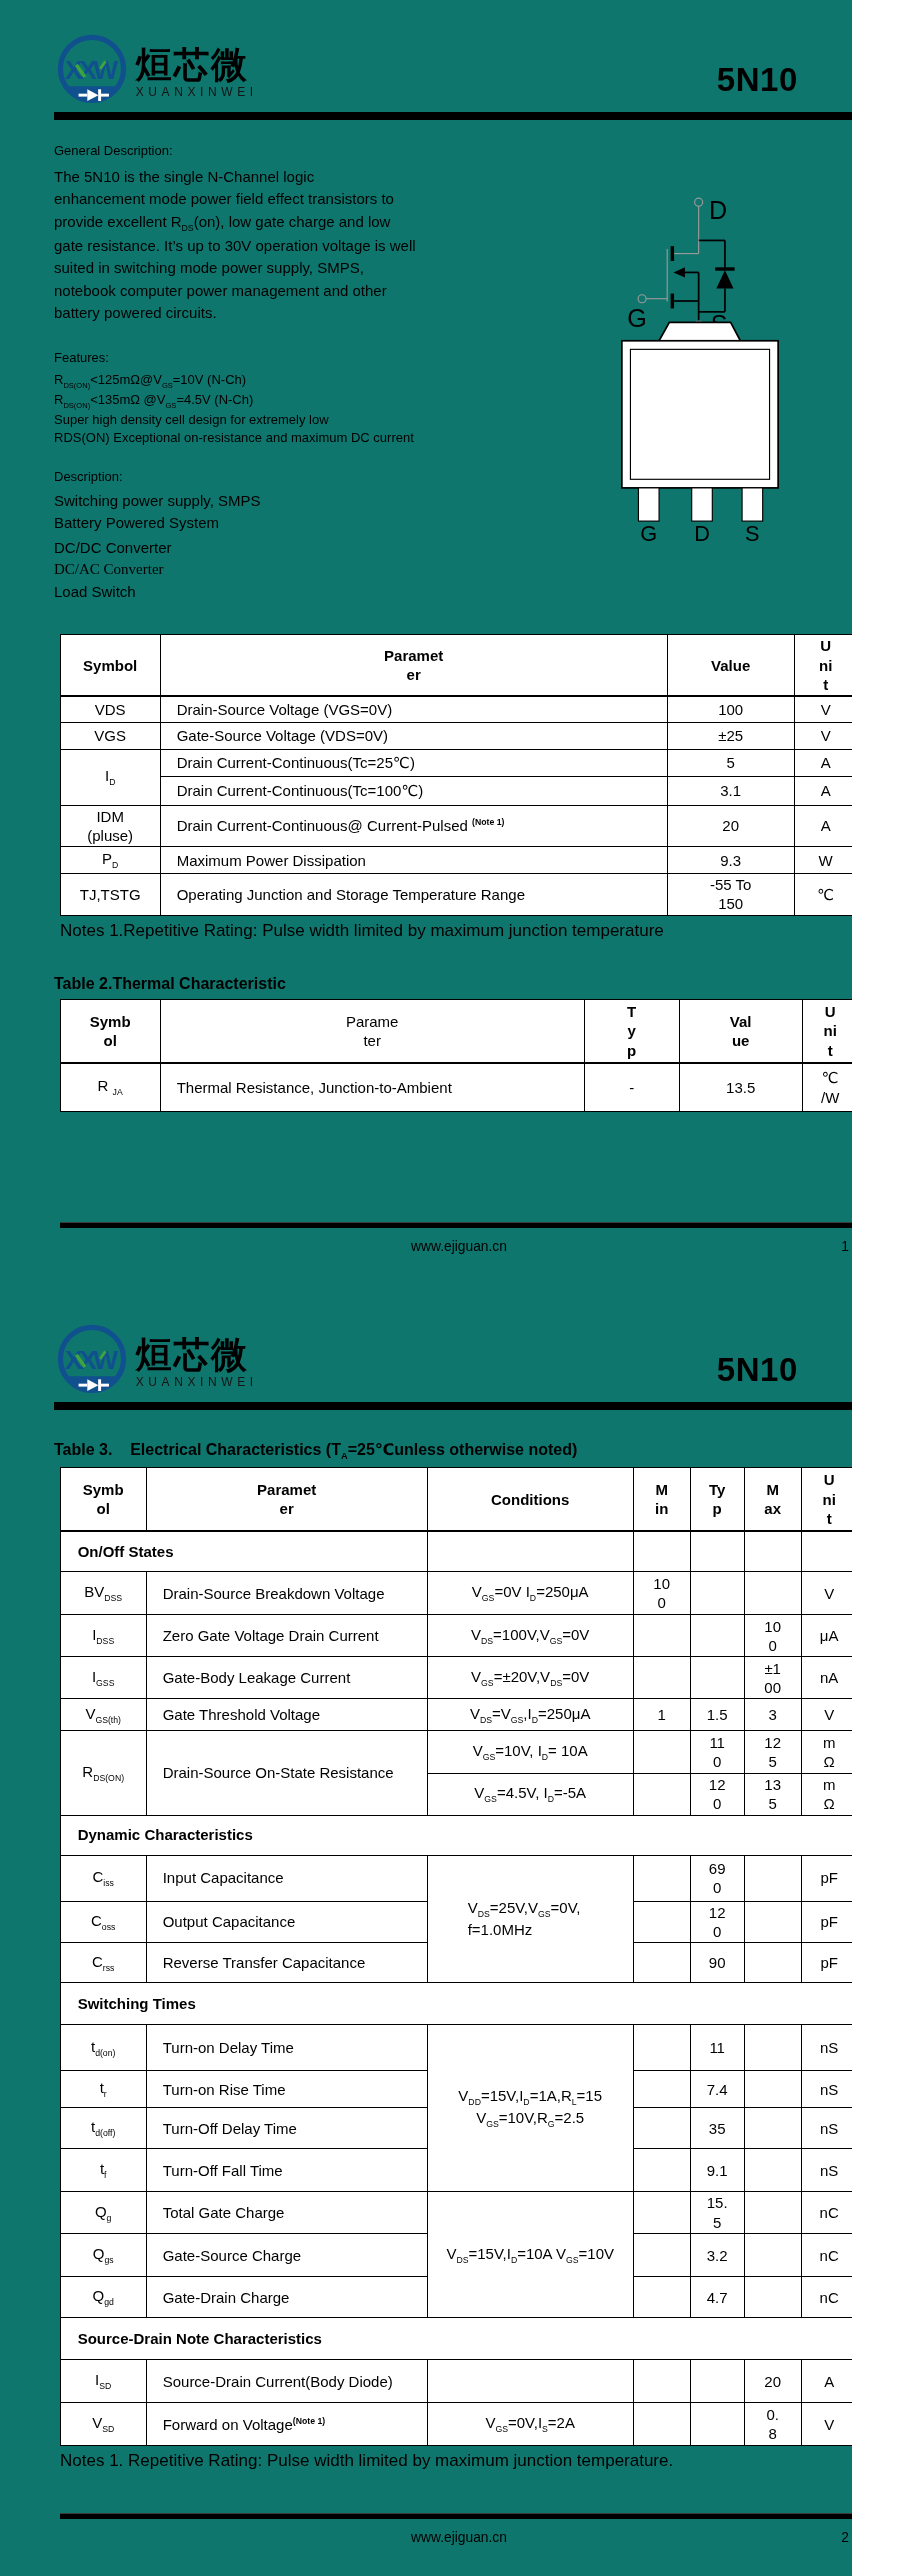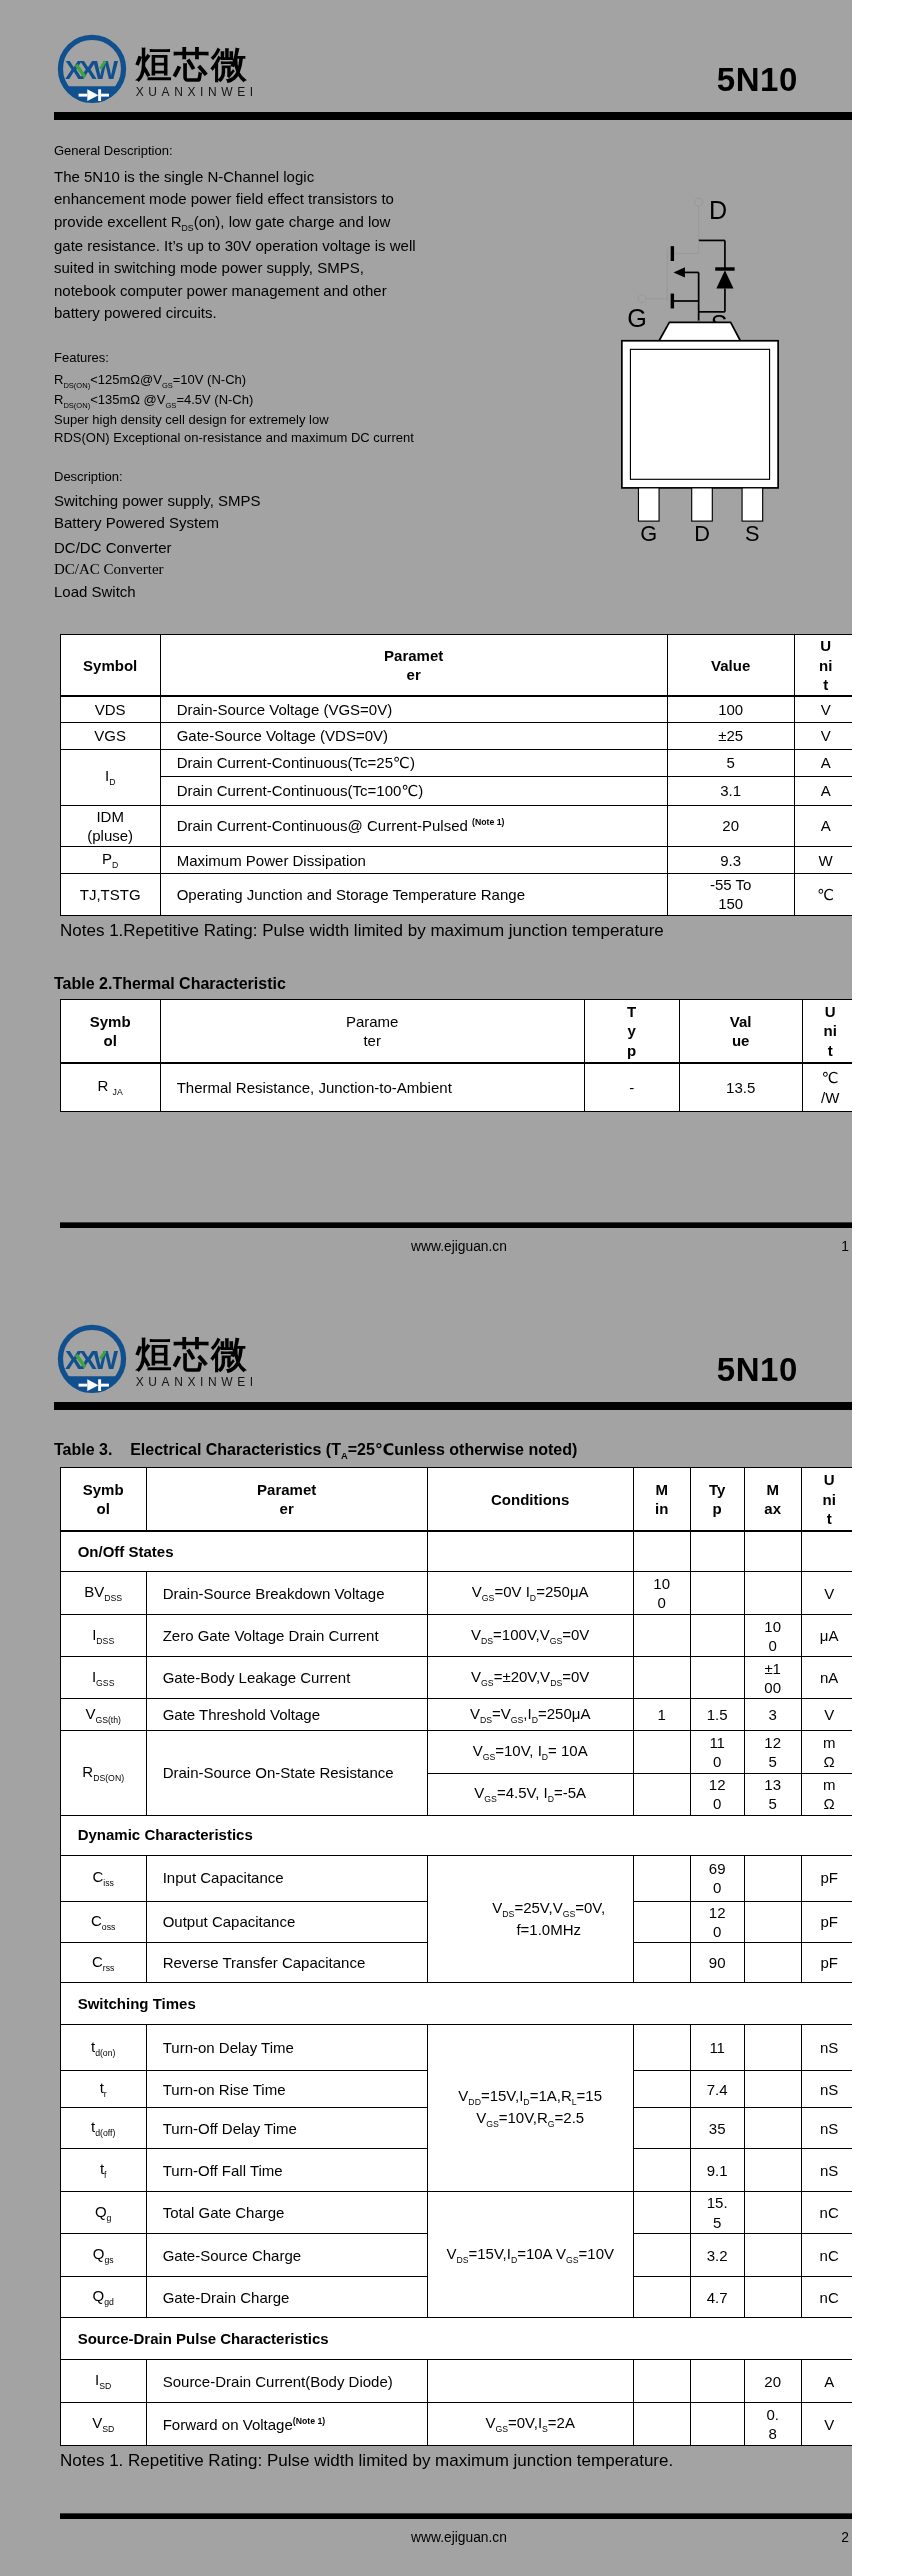--- a/index.html
+++ b/index.html
@@ -1,18 +1,18 @@
 <!DOCTYPE html>
 <html style="font-size:9.2px"><head>
 <meta charset="utf-8">
 <style>
   *{margin:0;padding:0;box-sizing:border-box}
   html,body{background:#fff}
   body{width:912px;color:#000;font-family:"Liberation Sans","DejaVu Sans",sans-serif}
-  .page{position:relative;width:852px;background:#a3a3a3;overflow:hidden}
+  .page{position:relative;width:852px;background:#0f766e;overflow:hidden}
   #page1{height:1290px}
   #page2{height:1286px}
 
   
   .hdr-logo{position:absolute;left:54px;top:32px;display:flex;align-items:flex-start}
   .brandtxt{margin-left:5.7px;padding-top:13.8px}
   .cn{font-size:36px;font-weight:700;letter-spacing:1.7px;line-height:1.05}
   .en{font-size:12px;letter-spacing:4.6px;margin-top:1.7px;color:#141414;font-weight:500}
   .part{position:absolute;right:54px;top:61px;font-size:33px;font-weight:700;letter-spacing:0.6px}
   .hrule{position:absolute;left:54px;width:804px;height:7.5px;background:#000;top:112px}
@@ -31,21 +31,21 @@
 
   
   .tblock{position:absolute;left:54px}
   .cap{font-weight:700;font-size:16px;white-space:pre-wrap}
   .tblock table{margin-left:5.7px;margin-top:6.3px}
   table{border-collapse:collapse;table-layout:fixed;width:798px;background:#fff}
   td,th{border:1.1px solid #000;text-align:center;vertical-align:middle;white-space:pre-line;font-size:15px;line-height:1.28;padding:1.1px 2.9px;overflow:hidden}
   th{font-weight:700}
   tr.thead th{border-bottom:2.3px solid #000}
   td.l{text-align:left;padding-left:16px}
-  td.condl{text-align:center;padding-left:40px}
+  td.condl{text-align:left;padding-left:40px}
   tr.secrow td{border-top:1.7px solid #000;border-bottom:1.7px solid #000}
   td.seclabel{font-weight:700;text-align:left;padding-left:17px}
   sub{font-size:0.58em}
   sup{font-size:0.58em;font-weight:700}
   .note{font-size:17px;margin-top:5.2px;margin-left:6px}
   #t1{top:628px;width:809px}
   #t2{top:975px;width:809px}
   #t3{top:150px;width:809px}
 
   
@@ -483,21 +483,21 @@
       </tr>
       <tr style="height:41px">
         <td>Q<sub>gd</sub></td>
         <td class="l">Gate-Drain Charge</td>
         <td></td>
         <td>4.7</td>
         <td></td>
         <td>nC</td>
       </tr>
       <tr class="secrow" style="height:42px">
-        <td class="seclabel" colspan="7">Source-Drain Pulse Characteristics</td>
+        <td class="seclabel" colspan="7">Source-Drain Note Characteristics</td>
       </tr>
       <tr style="height:43px">
         <td>I<sub>SD</sub></td>
         <td class="l">Source-Drain Current(Body Diode)</td>
         <td></td>
         <td></td>
         <td></td>
         <td>20</td>
         <td>A</td>
       </tr>

